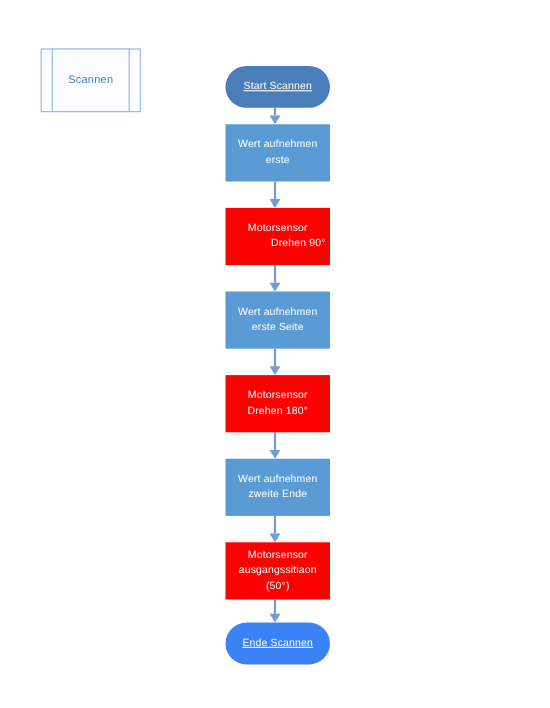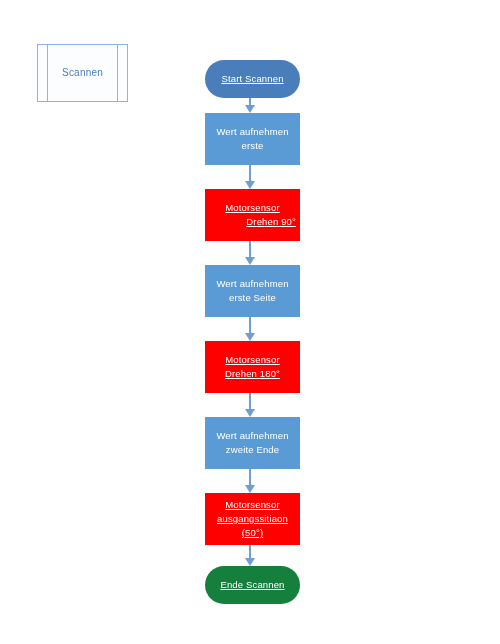--- a/index.html
+++ b/index.html
@@ -80,21 +80,20 @@
   .node.terminator {
     border-radius: 19px;
     background: #4a7ebb;
     text-decoration: underline;
   }
   .node.process-blue {
     background: #5b9bd5;
   }
   .node.process-red {
     background: #ff0000;
-    text-decoration: underline;
   }
 
   
   .connector {
     position: absolute;
     left: 250px;
     width: 0;
   }
   .connector .stem {
     position: absolute;
@@ -189,20 +188,20 @@
           <span style="display: block;">zweite Ende</span>
         </span>
       </div>
       <div class="node process-red" style="top: 481px; height: 52px; background: rgb(255, 0, 0);">
         <span class="node-label">
           <span style="display: block;">Motorsensor</span>
           <span style="display: block;">ausgangssitiaon</span>
           <span style="display: block;">(50°)</span>
         </span>
       </div>
-      <div class="node terminator" style="top: 554px; height: 38px; background: #15803d;">
+      <div class="node terminator" style="top: 554px; height: 38px; background: #3b82f6;">
         <span class="node-label">
           <span style="display: block;">Ende Scannen</span>
         </span>
       </div>
     </div>
 
 </div>
 
 </body></html>

